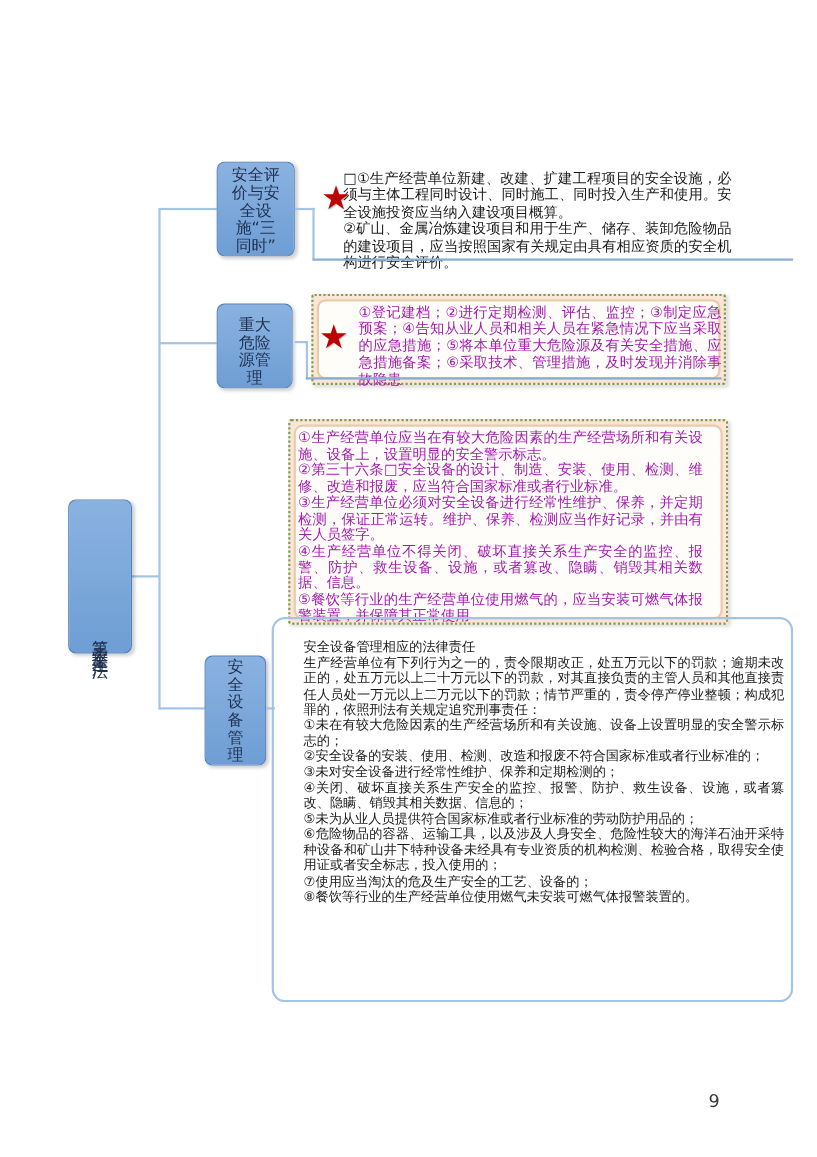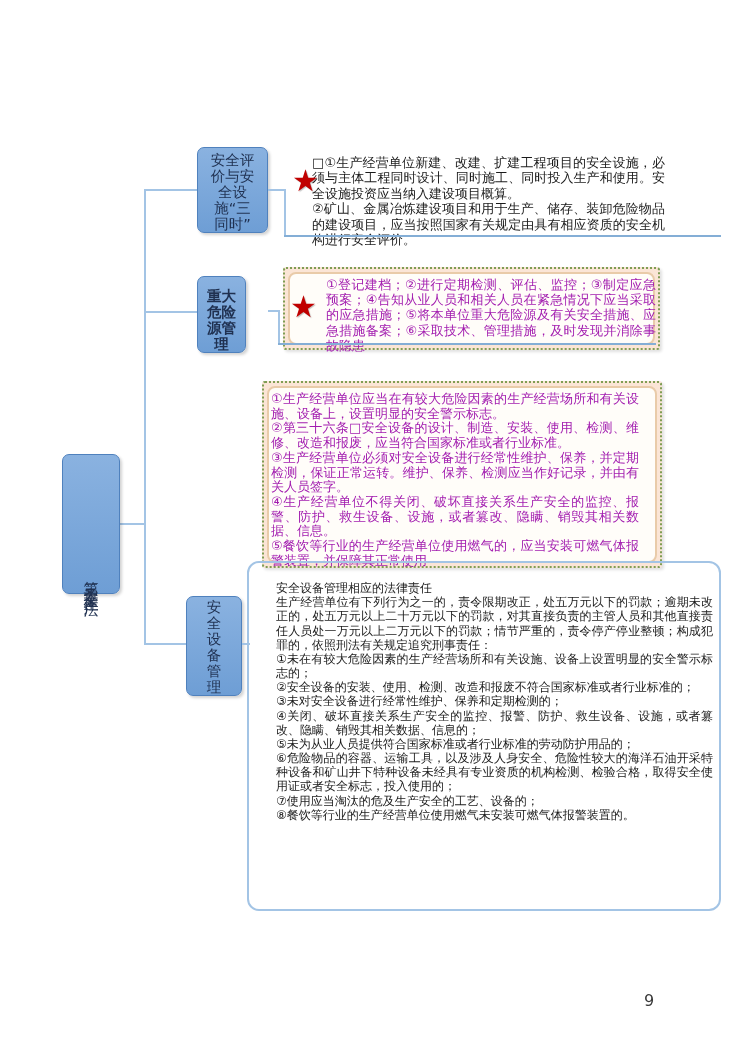--- a/index.html
+++ b/index.html
@@ -81,21 +81,21 @@
 施“三
 同时”</span>
   </div>
   <div class="hline" style="left:268px; top:189px; width:18px;"></div>
   <div class="vline" style="left:284px; top:189px; height:47px;"></div>
   <div class="underline" style="left:284px; top:235px; width:437px;"></div>
   <span class="star" style="left:292px; top:166px;">★</span>
   <div class="body-text" style="left:312px; top:139px; width:353px;">□①生产经营单位新建、改建、扩建工程项目的安全设施，必须与主体工程同时设计、同时施工、同时投入生产和使用。安全设施投资应当纳入建设项目概算。
 ②矿山、金属冶炼建设项目和用于生产、储存、装卸危险物品的建设项目，应当按照国家有关规定由具有相应资质的安全机构进行安全评价。</div>
 
-  <div class="node" style="left:197px; top:276px; width:49px; height:77px;font-weight:bold;">
+  <div class="node" style="left:197px; top:276px; width:69px; height:77px;">
     <span>重大
 危险
 源管
 理</span>
   </div>
   <div class="hline" style="left:268px; top:310px; width:12px;"></div>
   <div class="vline" style="left:278px; top:310px; height:35px;"></div>
   <div class="dashedbox" style="left:283px; top:267px; width:377px; height:83px;">
     <div class="inner">
       <div class="inner-text" style="position:absolute; left:36px; top:3px; width:330px;">①登记建档；②进行定期检测、评估、监控；③制定应急预案；④告知从业人员和相关人员在紧急情况下应当采取的应急措施；⑤将本单位重大危险源及有关安全措施、应急措施备案；⑥采取技术、管理措施，及时发现并消除事故隐患</div>

